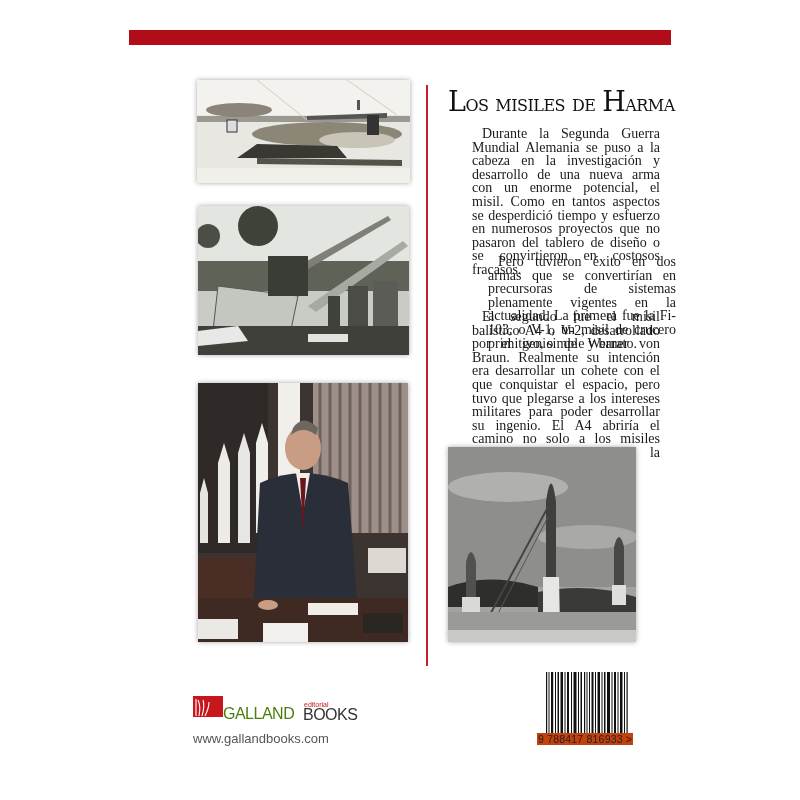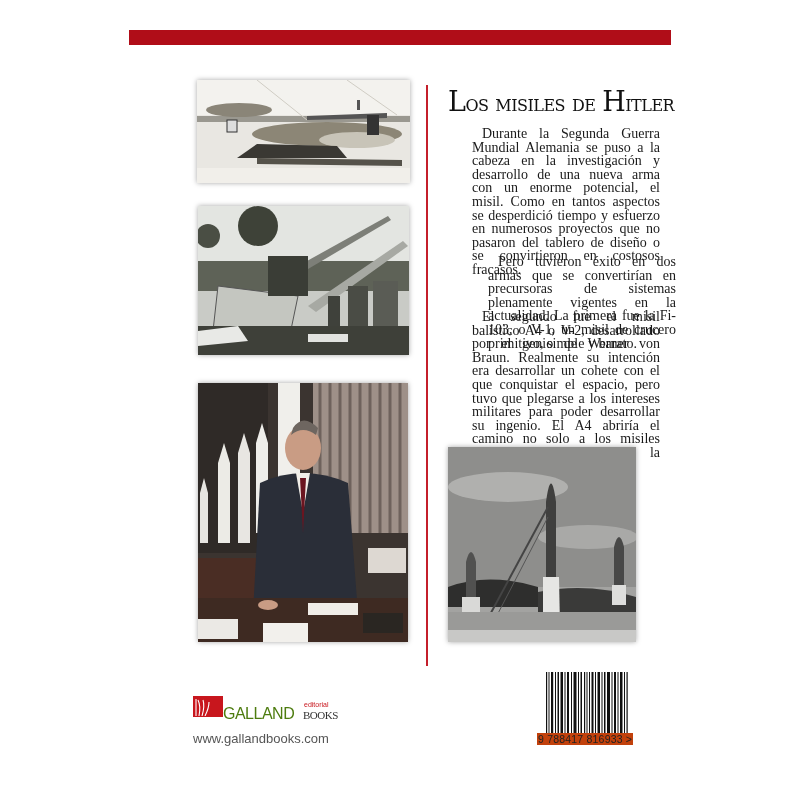--- a/index.html
+++ b/index.html
@@ -96,21 +96,21 @@
     <rect x="0" y="215" width="210" height="44" fill="#3e2a22"></rect>
     <rect x="110" y="220" width="50" height="12" fill="#f0ede8"></rect>
     <rect x="65" y="240" width="45" height="19" fill="#f2f0ec"></rect>
     <rect x="0" y="236" width="40" height="20" fill="#ebe9e5"></rect>
     <rect x="165" y="230" width="40" height="20" fill="#2a2622"></rect>
     <ellipse cx="70" cy="222" rx="10" ry="5" fill="#c99c84"></ellipse>
   </svg>
 </div>
 
 <div id="title" class="abs">
-  <span class="big">L</span><span class="small">os misiles de </span><span class="big">H</span><span class="small">itler</span>
+  <span class="big">L</span><span class="small">os misiles de </span><span class="big">H</span><span class="small">arma</span>
 </div>
 
 <p class="para" style="top:127px;margin:0;">Durante la Segunda Guerra Mundial Alemania se puso a la cabeza en la investigación y desarrollo de una nueva arma con un enorme potencial, el misil. Como en tantos aspectos se desperdició tiempo y esfuerzo en numerosos proyectos que no pasaron del tablero de diseño o se convirtieron en costosos fracasos.</p>
 <p class="para" style="top:239px;margin:16px;">Pero tuvieron éxito en dos armas que se convertirían en precursoras de sistemas plenamente vigentes en la actualidad. La primera fue la Fi-103, o V-1, un misil de crucero primitivo, simple y barato.</p>
 <p class="para" style="top:310px;margin:0;">El segundo fue el misil balístico A4 o V-2, desarrollado por el genio de Werner von Braun. Realmente su intención era desarrollar un cohete con el que conquistar el espacio, pero tuvo que plegarse a los intereses militares para poder desarrollar su ingenio. El A4 abriría el camino no solo a los misiles intercontinentales sino a la exploración espacial.</p>
 
 <div class="photo" style="left:448px;top:447px;width:188px;height:195px;">
   <svg viewBox="0 0 188 195" preserveAspectRatio="none">
     <rect width="188" height="195" fill="#a3a3a1"></rect>
     <rect width="188" height="140" fill="#8e8e8c"></rect>
@@ -133,21 +133,21 @@
 
 <div id="logo" class="abs" style="width:145px;height:30px;">
   <svg class="abs" style="left:0;top:0;" width="30" height="24" viewBox="0 0 30 24">
     <rect x="0" y="0" width="30" height="24" fill="#c8161d"></rect>
     <path d="M3 20 L3 3 M6 20 Q8 10 5 4 M9 20 Q12 10 10 4 M12 20 Q16 12 16 6" stroke="#fff" stroke-width="1.1" fill="none"></path>
     <rect x="0" y="20" width="30" height="4" fill="#ffffff"></rect>
     <rect x="0" y="20" width="30" height="1" fill="#c8161d"></rect>
   </svg>
   <span class="abs" style="left:30px;top:10px;font-family:'Liberation Sans',sans-serif;font-size:16px;font-weight:normal;color:#4d7c0f;letter-spacing:-0.5px;line-height:16px;">GALLAND</span>
   <span class="abs" style="left:111px;top:5px;font-family:'Liberation Sans',sans-serif;font-size:7px;color:#c8161d;line-height:8px;">editorial</span>
-  <span class="abs" style="left:110px;top:13px;font-family:Liberation Serif, serif;font-size:11px;color:#333;letter-spacing:-0.5px;line-height:12px;">BOOKS</span>
+  <span class="abs" style="left:110px;top:13px;font-family:Liberation Sans, sans-serif;font-size:16px;color:#333;letter-spacing:-0.5px;line-height:12px;">BOOKS</span>
 </div>
 <div id="url" class="abs">www.gallandbooks.com</div>
 
 <div id="barcode" class="abs">
   <svg width="100" height="66" viewBox="0 0 100 66">
     <g fill="#111">
       <rect x="10" y="0" width="1.2" height="66"></rect>
         <rect x="12.5" y="0" width="1" height="66"></rect>
       <rect x="15" y="0" width="2.2" height="62"></rect>
         <rect x="19" y="0" width="1" height="62"></rect>

